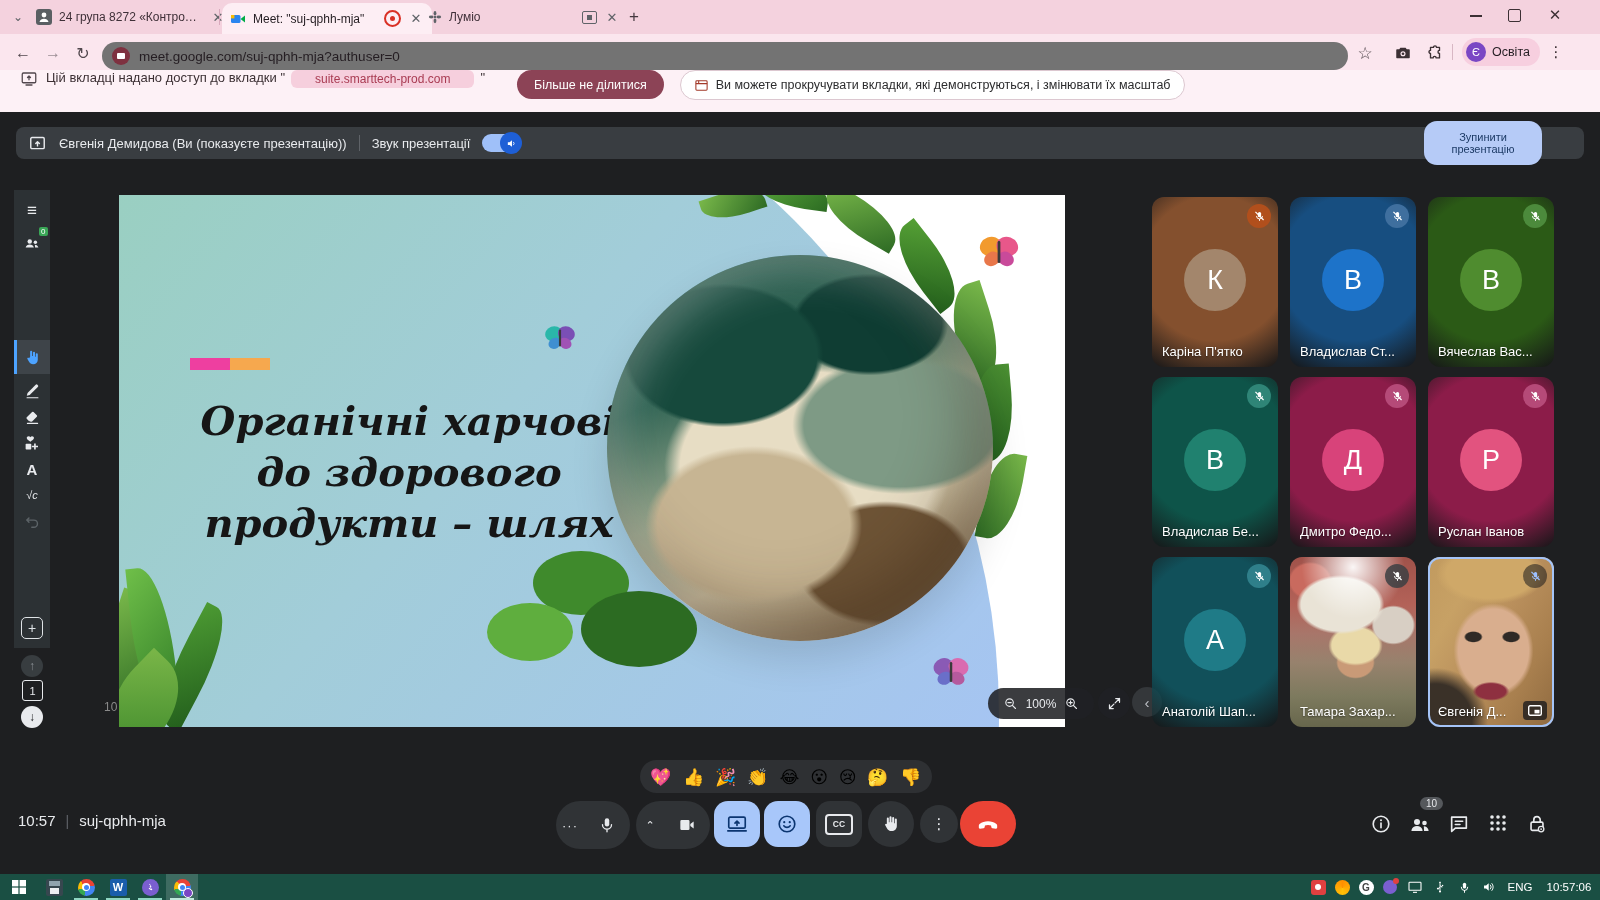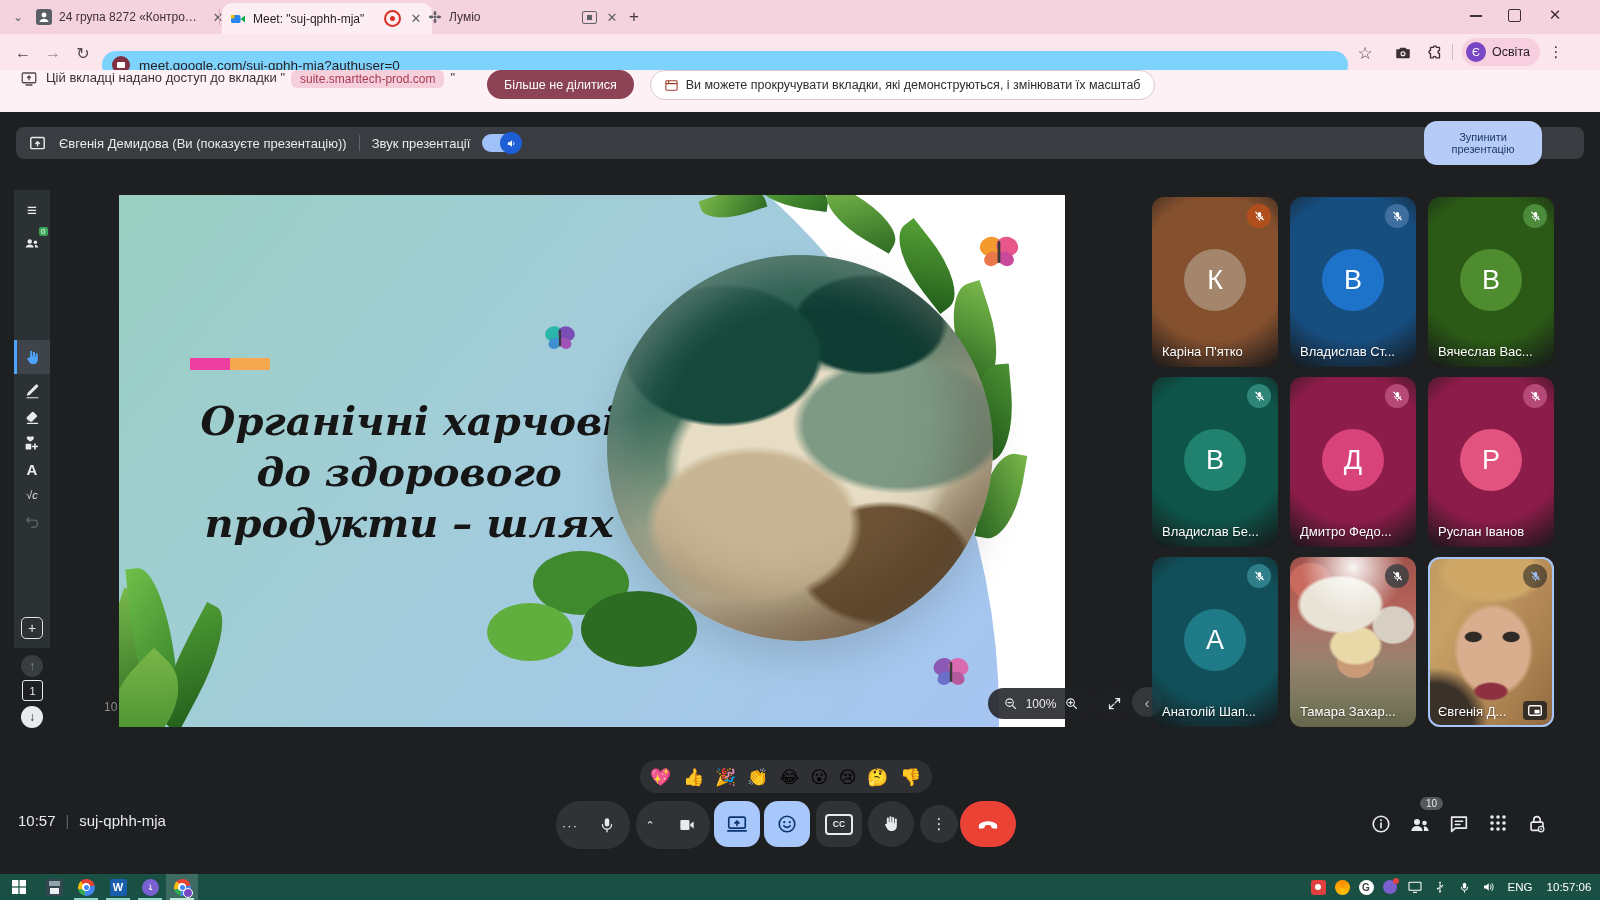--- a/index.html
+++ b/index.html
@@ -11,26 +11,26 @@
 
   
   .tabstrip{position:absolute;left:0;top:0;width:1600px;height:34px;background:#f4d2de;}
   .tab{position:absolute;top:0;height:34px;display:flex;align-items:center;gap:7px;padding:0 8px;
        font-size:12px;color:#3f3038;}
   .tab.active{top:3px;height:31px;background:#fdeef4;border-radius:10px 10px 0 0;color:#241d22;}
   .tabtitle{white-space:nowrap;overflow:hidden;text-overflow:ellipsis;flex:1;}
   .tclose{font-size:13px;color:#5f6368;width:16px;height:16px;border-radius:50%;}
   .tsep{position:absolute;top:9px;width:1px;height:16px;background:#d9a9bd;}
   .navbar{position:absolute;left:0;top:34px;width:1600px;height:36px;background:#fbe6ee;}
-  .urlpill{position:absolute;left:102px;top:17px;width:1246px;height:28px;border-radius:14px;
-           background:#7dd3fc;display:flex;align-items:center;}
+  .urlpill{position:absolute;left:102px;top:8px;width:1246px;height:28px;border-radius:14px;
+           background:#737373;display:flex;align-items:center;}
   .navgly{color:#52484e;font-size:16px;}
   .infobar{position:absolute;left:0;top:70px;width:1600px;height:42px;background:#fdf1f6;
            display:flex;align-items:flex-start;padding-left:20px;box-sizing:border-box;font-size:13px;color:#3c3034;}
-  .domchip{background:#f6cfdd;color:#a93b52;border-radius:6px;padding:2px 9px;font-size:12px;margin:0 6px;}
+  .domchip{background:#f6cfdd;color:#a93b52;border-radius:6px;padding:2px 24px;font-size:12px;margin:0 6px;}
   .stopshare{background:#8c4356;color:#fff;border:none;border-radius:15px;height:29px;padding:0 17px;
              font-size:12.5px;margin-left:32px;font-family:inherit;}
   .hintchip{display:flex;align-items:center;gap:7px;background:#fff;border:1px solid #dcc7d0;border-radius:15px;
             height:28px;padding:0 13px;margin-left:16px;font-size:12.5px;color:#2c2c2e;}
 
   
   .meet{position:absolute;left:0;top:112px;width:1600px;height:762px;background:#1e1f21;}
   .banner{position:absolute;left:16px;top:15px;width:1568px;height:32px;background:#393d41;border-radius:8px;
           display:flex;align-items:center;gap:12px;padding-left:12px;box-sizing:border-box;color:#e8eaed;font-size:13px;}
   .stopbtn{margin-left:auto;margin-right:42px;width:118px;height:44px;border-radius:13px;background:#b6cbf7;

